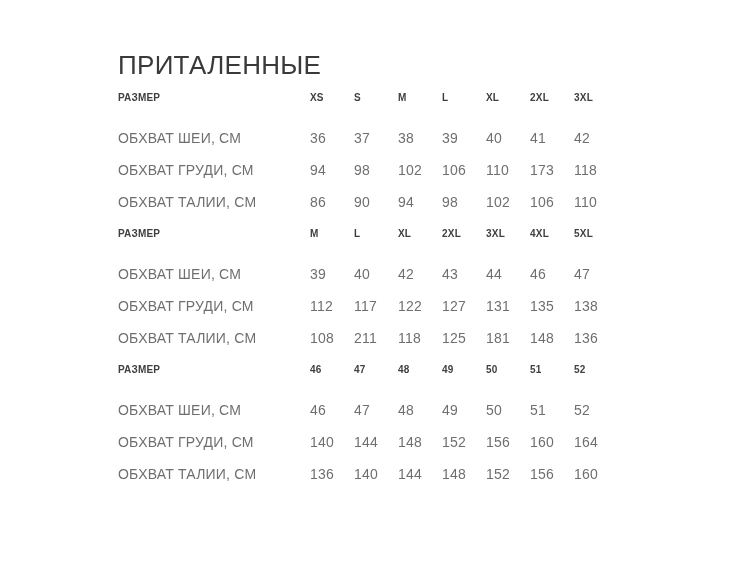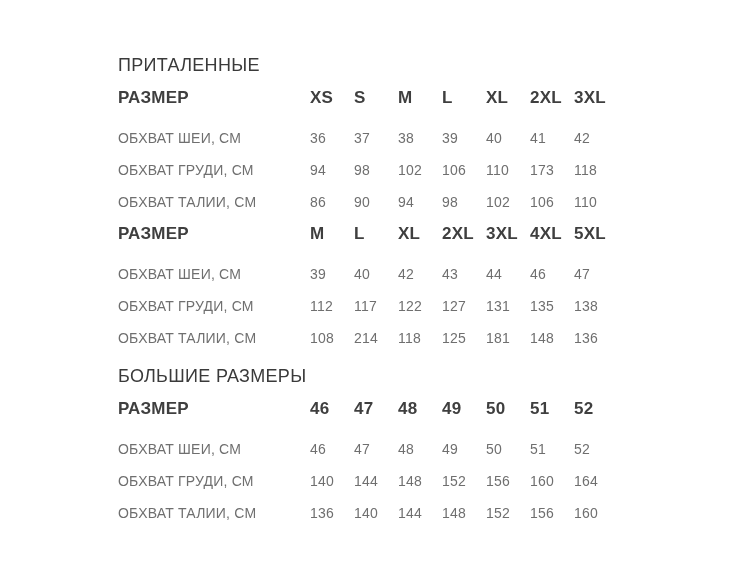--- a/index.html
+++ b/index.html
@@ -5,21 +5,21 @@
   html, body { margin: 0; padding: 0; }
   body {
     width: 743px; height: 581px;
     background: #ffffff;
     overflow: hidden;
     font-family: "Liberation Sans", "DejaVu Sans", sans-serif;
   }
   .wrap { padding: 50px 0 0 118px; }
   .size-section { margin-bottom: 3px; }
   .section-title {
-    font-size: 18px;
+    font-size: 26px;
     font-weight: 400;
     line-height: 30px;
     letter-spacing: 0.3px;
     color: #3a3a3a;
     margin: 0 0 9px 0;
   }
   .row {
     display: grid;
     grid-template-columns: 192px repeat(7, 44px);
     align-items: baseline;
@@ -28,21 +28,21 @@
   }
   .row.header { margin-bottom: 22px; }
   .cell {
     font-size: 14px;
     line-height: 18px;
     letter-spacing: 0.2px;
     color: #6f6f6f;
     white-space: nowrap;
   }
   .cell.hdr {
-    font-size: 17px;
+    font-size: 10px;
     font-weight: 600;
     color: #3f3f3f;
   }
 </style>
 </head>
 <body>
 
 <div class="wrap">
 
   <section class="size-section">
@@ -116,31 +116,30 @@
       <div class="cell">117</div>
       <div class="cell">122</div>
       <div class="cell">127</div>
       <div class="cell">131</div>
       <div class="cell">135</div>
       <div class="cell">138</div>
     </div>
     <div class="row">
       <div class="cell">ОБХВАТ ТАЛИИ, СМ</div>
       <div class="cell">108</div>
-      <div class="cell">214</div>
+      <div class="cell">211</div>
       <div class="cell">118</div>
       <div class="cell">125</div>
       <div class="cell">181</div>
       <div class="cell">148</div>
       <div class="cell">136</div>
     </div>
   </section>
 
   <section class="size-section">
-    <h2 class="section-title">БОЛЬШИЕ РАЗМЕРЫ</h2>
     <div class="row header">
       <div class="cell hdr">РАЗМЕР</div>
       <div class="cell hdr">46</div>
       <div class="cell hdr">47</div>
       <div class="cell hdr">48</div>
       <div class="cell hdr">49</div>
       <div class="cell hdr">50</div>
       <div class="cell hdr">51</div>
       <div class="cell hdr">52</div>
     </div>

